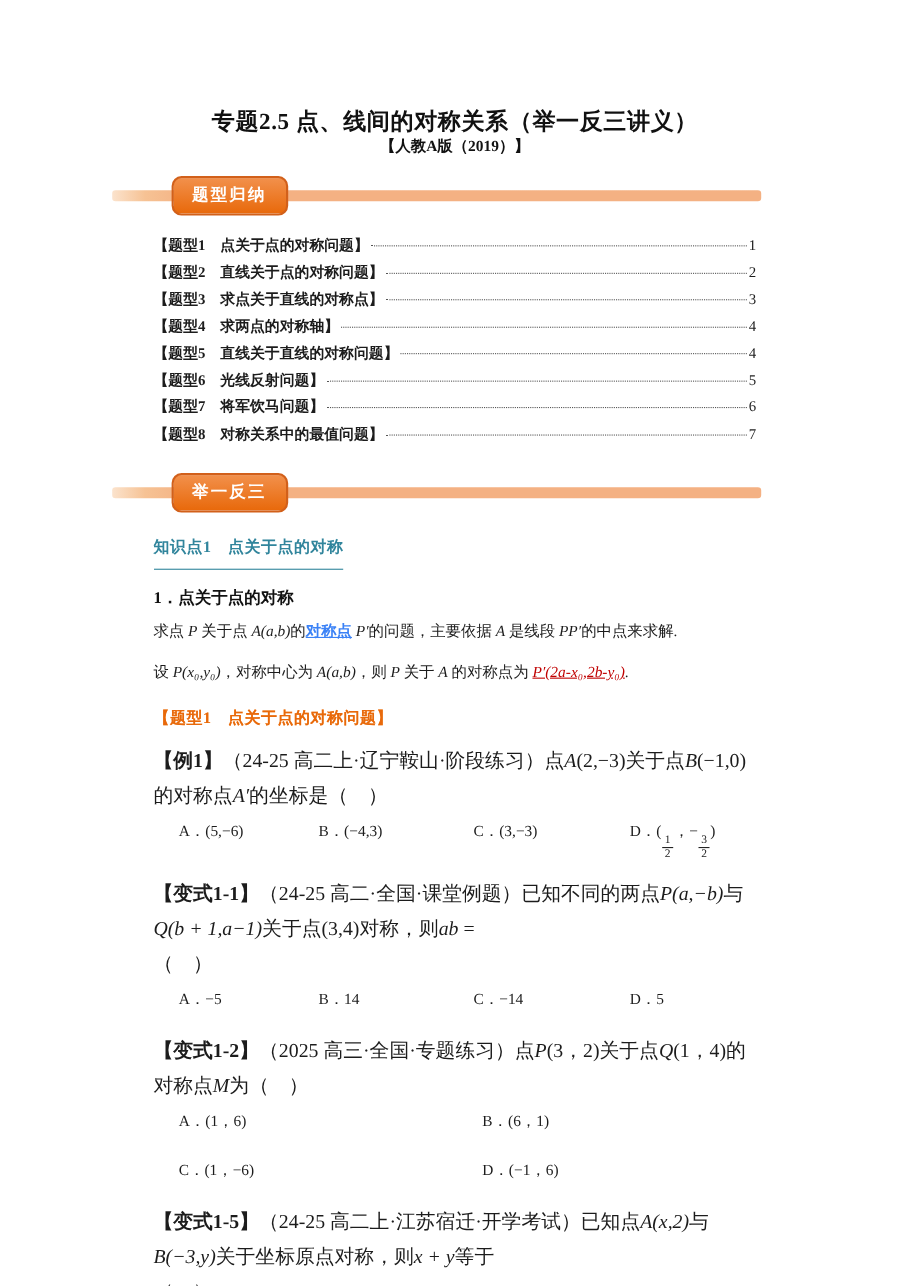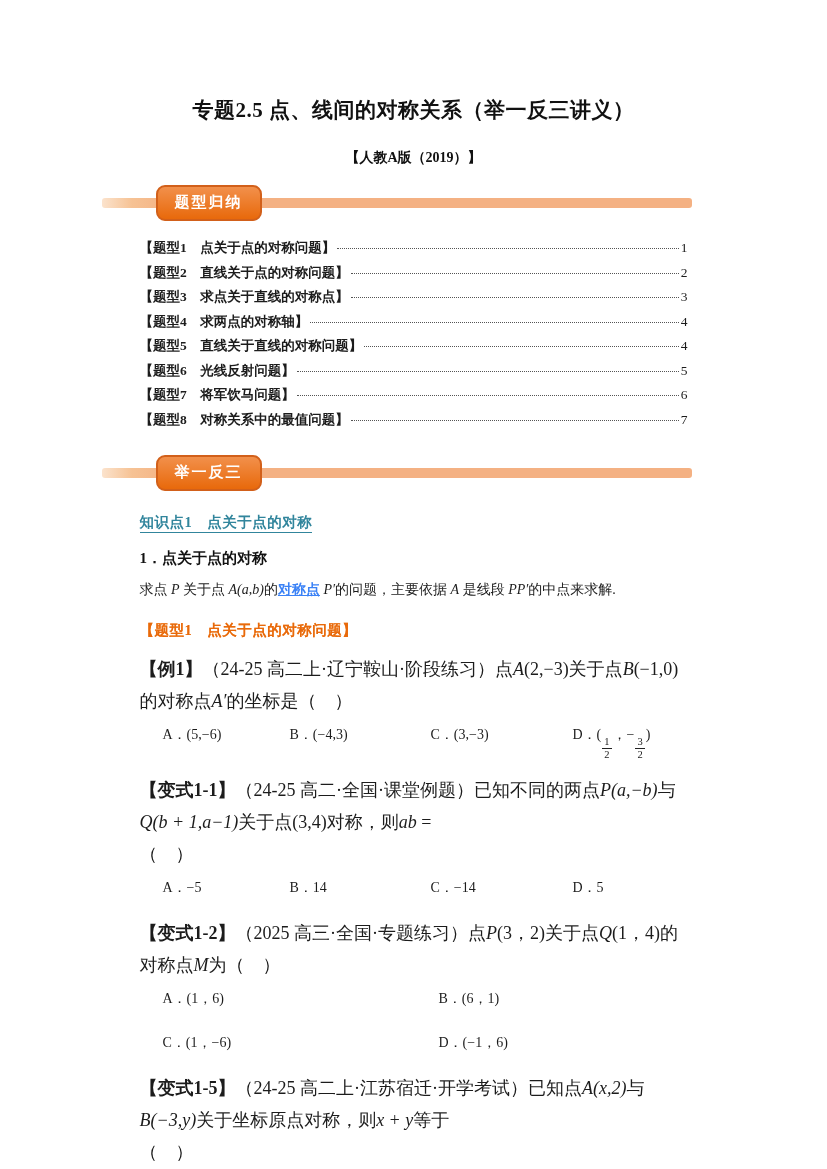--- a/index.html
+++ b/index.html
@@ -7,21 +7,21 @@
     width:692px;height:1169px;margin:0 auto;background:#fff;
     padding:0 72px;box-sizing:border-box;overflow:hidden;position:relative;
     font-family:"Liberation Serif","DejaVu Serif",serif;color:#1c1c1c;
   }
   
   .doc-title{
     margin:96px 0 0;text-align:center;font-size:21px;font-weight:bold;
     letter-spacing:.5px;color:#111;
   }
   .doc-edition{
-    margin-top:25px;text-align:center;font-size:14px;font-weight:bold;color:#111;
+    text-align:center;font-size:14px;font-weight:bold;color:#111;
   }
   
   .banner{position:relative;height:36px;margin-top:18px;}
   .banner .bar{
     position:absolute;left:-38px;right:-4px;top:13px;height:10px;border-radius:3px;
     background:linear-gradient(to right,#fbe3cd 0,#f6c294 30px,#f4b183 70px,#f4b183 100%);
   }
   .banner .badge{
     position:relative;display:inline-block;margin-left:16px;z-index:1;
     background:linear-gradient(#f2904b,#e8690b);
@@ -31,21 +31,21 @@
   }
   
   .toc{margin-top:18px;font-size:13.5px;}
   .toc-row{display:flex;align-items:baseline;height:24.5px;cursor:pointer;}
   .toc-label{white-space:nowrap;font-weight:bold;}
   .toc-dots{flex:1;border-bottom:1.6px dotted #555;margin:0 2px;transform:translateY(-3px);}
   .toc-page{white-space:nowrap;}
   
   .kp-header{
     display:inline-block;margin-top:22px;color:#31859c;font-weight:bold;font-size:14.5px;
-    border-bottom:1.5px solid #31859c;padding-bottom:0;letter-spacing:.5px;cursor:pointer;
+    border-bottom:1.5px solid #31859c;padding-bottom:10px;letter-spacing:.5px;cursor:pointer;
   }
   .kp-sub{margin-top:16px;font-weight:bold;font-size:15px;color:#111;}
   .para{margin:6px 0 0;font-size:14px;line-height:31px;}
   
   .topic-heading{
     margin-top:16px;font-size:14.5px;font-weight:bold;color:#e8690b;
     text-shadow:0 0 .6px #f8b06a;letter-spacing:.5px;
   }
   
   .problem{margin-top:13px;}
@@ -124,20 +124,21 @@
   <div class="banner" style="margin-top:20px;">
     <div class="bar"></div>
     <span class="badge">举一反三</span>
   </div>
 
   <div class="kp-header">知识点1　点关于点的对称</div>
 
   <div class="kp-sub">1．点关于点的对称</div>
 
   <p class="para"><span>求点 </span><span class="i">P</span><span> 关于点 </span><span class="i">A(a,b)</span><span>的</span><span class="rb">对称点</span><span> </span><span class="i">P′</span><span>的问题，主要依据 </span><span class="i">A</span><span> 是线段 </span><span class="i">PP′</span><span>的中点来求解.</span></p>
+  <p class="para"><span>设 </span><span class="i">P(x₀,y₀)</span><span>，对称中心为 </span><span class="i">A(a,b)</span><span>，则 </span><span class="i">P</span><span> 关于 </span><span class="i">A</span><span> 的对称点为 </span><span class="ru">P′(2a-x₀,2b-y₀)</span><span>.</span></p>
 
   <div class="topic-heading">【题型1　点关于点的对称问题】</div>
 
   
   <div class="problem">
     <p class="stem"><span class="tag">【例1】</span><span><span>（24-25 高二上·辽宁鞍山·阶段练习）点</span><span class="i">A</span><span>(2,−3)关于点</span><span class="i">B</span><span>(−1,0)的对称点</span><span class="i">A′</span><span>的坐标是（　）</span></span></p>
     <div class="options cols4">
       <span><span>A．(5,−6)</span></span>
       <span><span>B．(−4,3)</span></span>
       <span><span>C．(3,−3)</span></span>

